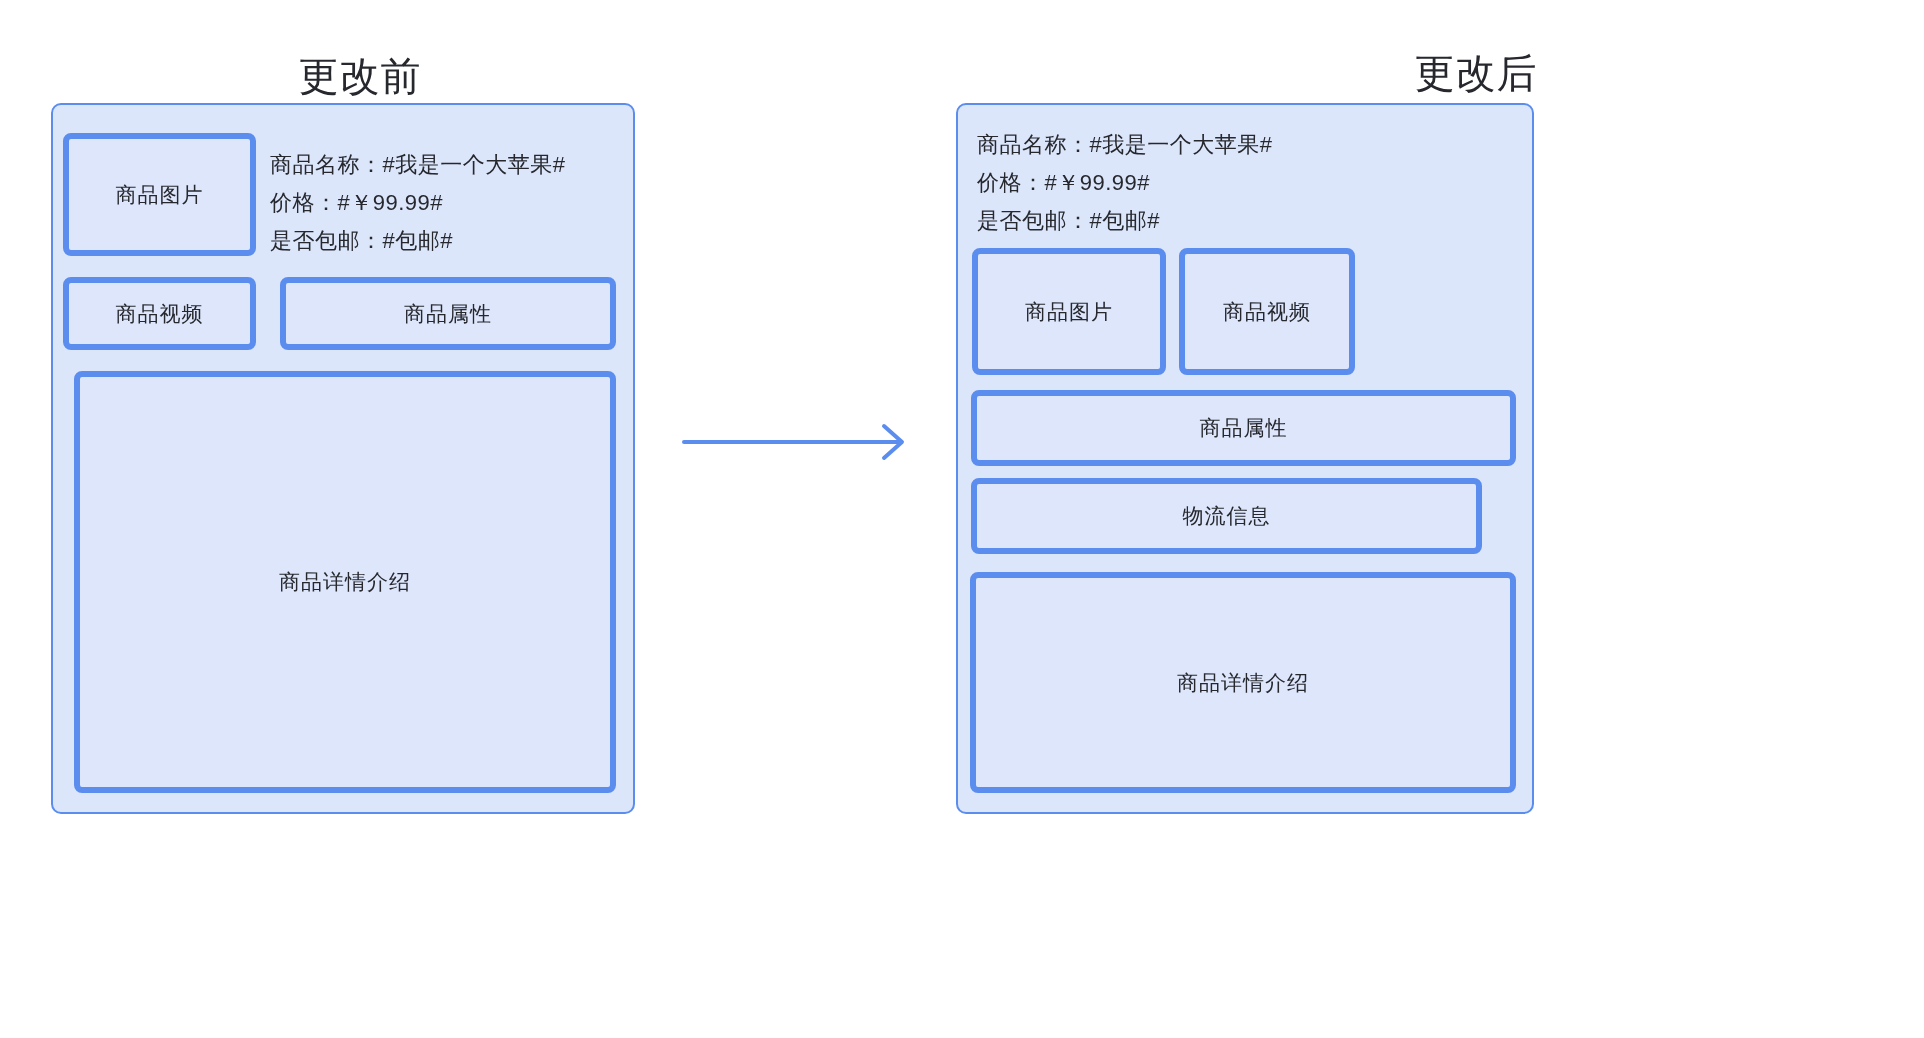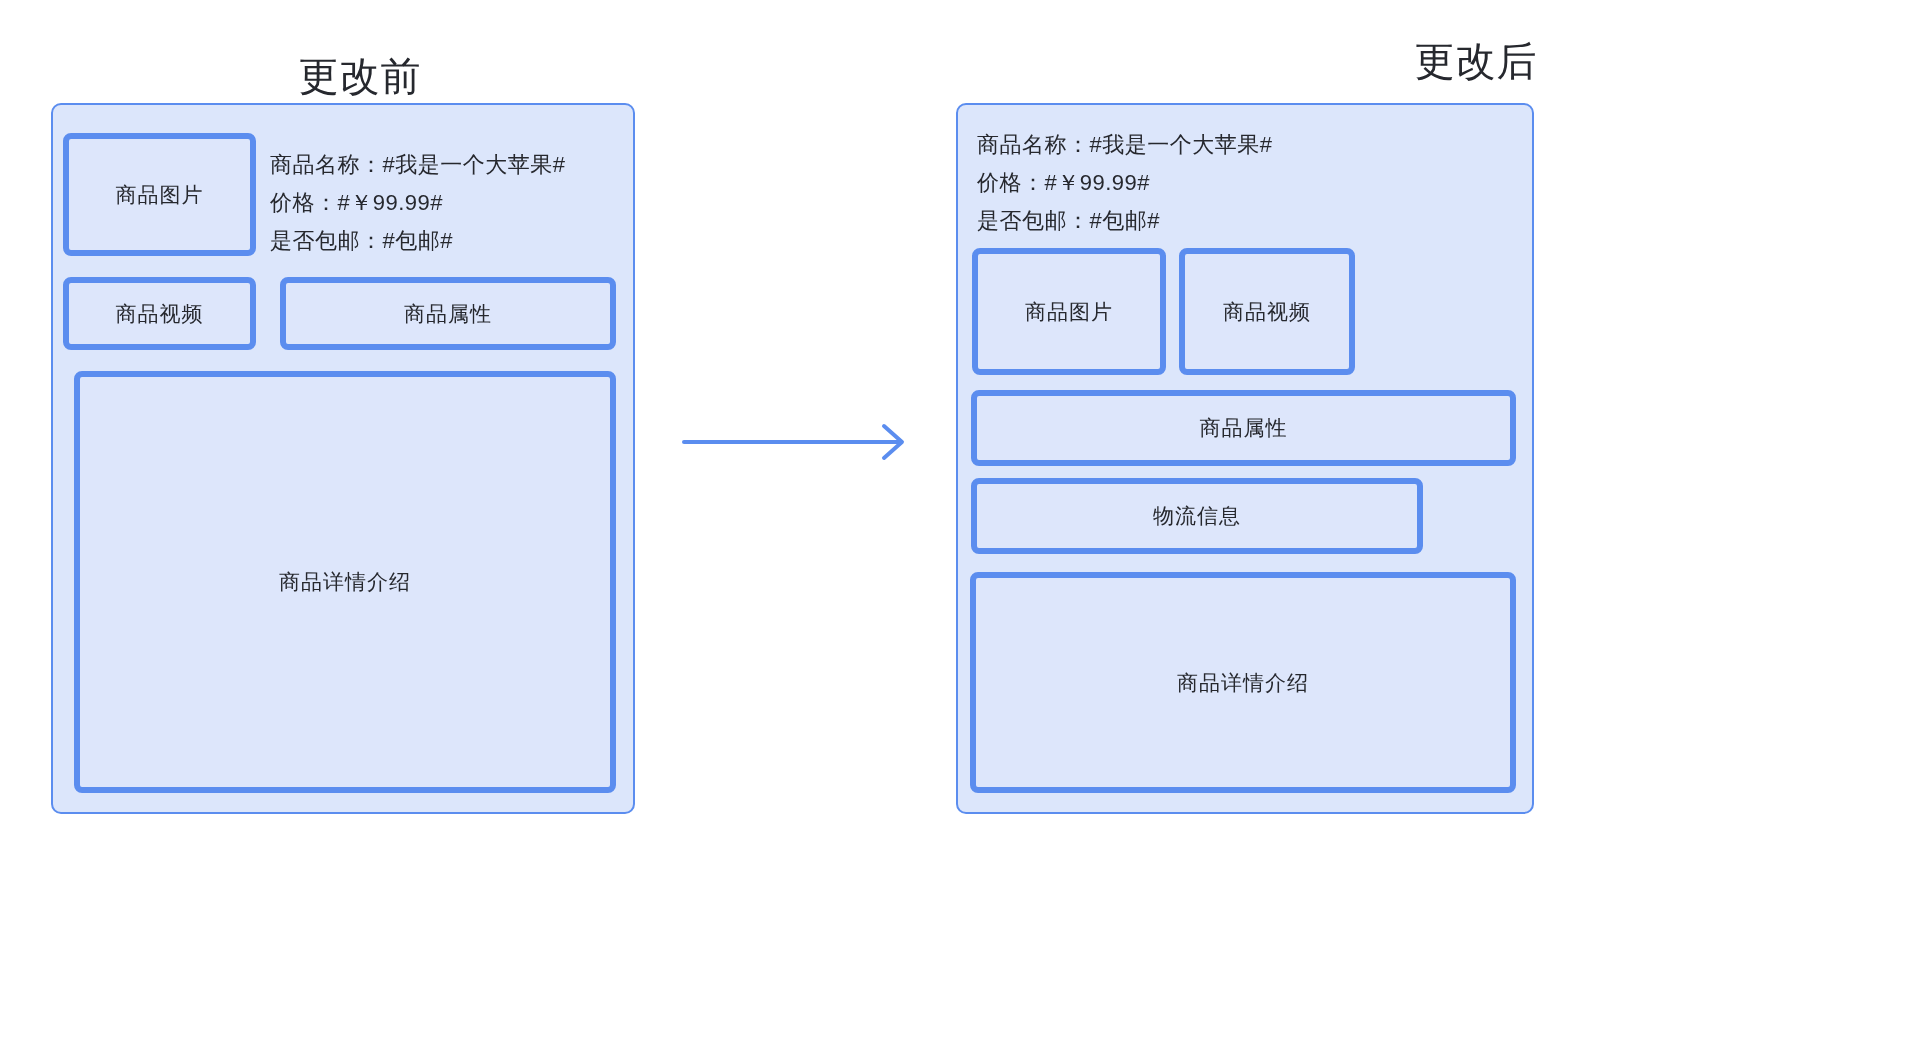--- a/index.html
+++ b/index.html
@@ -26,21 +26,21 @@
   .col-title {
     position: absolute;
     font-size: 40px;
     color: #26282e;
     font-weight: 400;
     letter-spacing: 1px;
     white-space: nowrap;
     text-align: center;
   }
   #title-before { left: 260px; top: 33px; width: 200px; margin-top: 16px; }
-  #title-after  { left: 1376px; top: 34px; width: 200px; }
+  #title-after  { left: 1376px; top: 46px; width: 200px; }
 
   
   .panel {
     position: absolute;
     background: #dce6fb;
     border: 2px solid #5b8def;
     border-radius: 10px;
     box-sizing: border-box;
   }
   #panel-before {
@@ -89,21 +89,21 @@
   #before-info     { left: 270px; top: 146px; }
   #before-video    { left: 63px;  top: 277px; width: 193px; height: 73px; }
   #before-attrs    { left: 280px; top: 277px; width: 336px; height: 73px; }
   #before-detail   { left: 74px;  top: 371px; width: 542px; height: 422px; }
 
   
   #after-info      { left: 977px;  top: 126px; }
   #after-image     { left: 972px;  top: 248px; width: 194px; height: 127px; }
   #after-video     { left: 1179px; top: 248px; width: 176px; height: 127px; }
   #after-attrs     { left: 971px;  top: 390px; width: 545px; height: 76px; }
-  #after-logistics { left: 971px;  top: 478px; width: 452px; height: 76px; }
+  #after-logistics { left: 971px;  top: 478px; width: 511px; height: 76px; }
   #after-detail    { left: 970px;  top: 572px; width: 546px; height: 221px; }
 
   
   #arrow-svg {
     position: absolute;
     left: 680px;
     top: 412px;
     width: 240px;
     height: 60px;
     overflow: visible;

